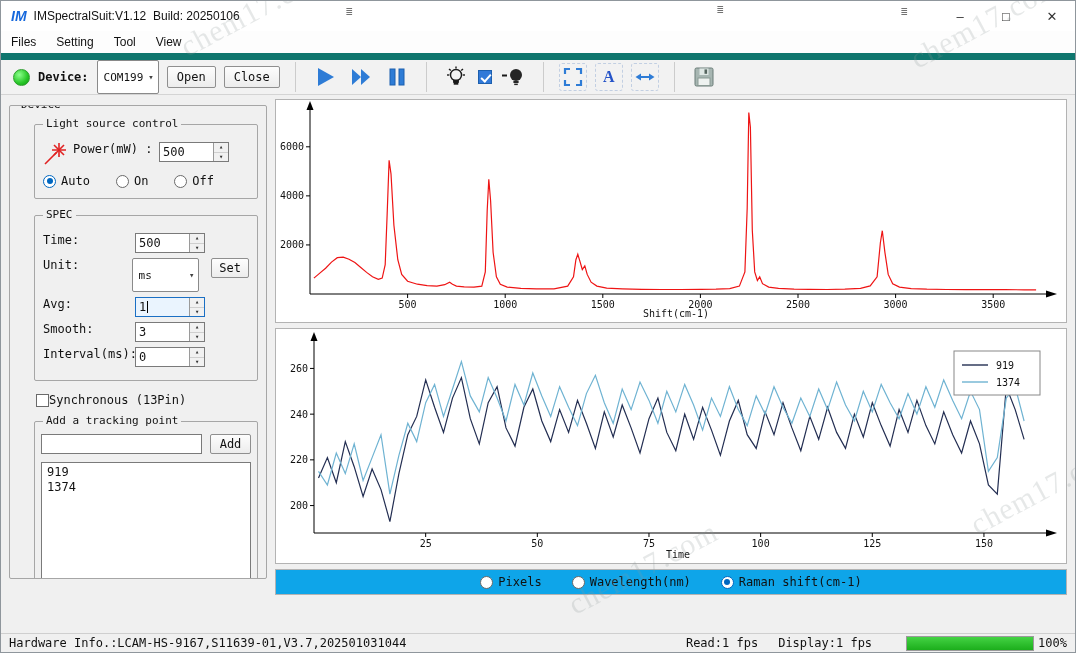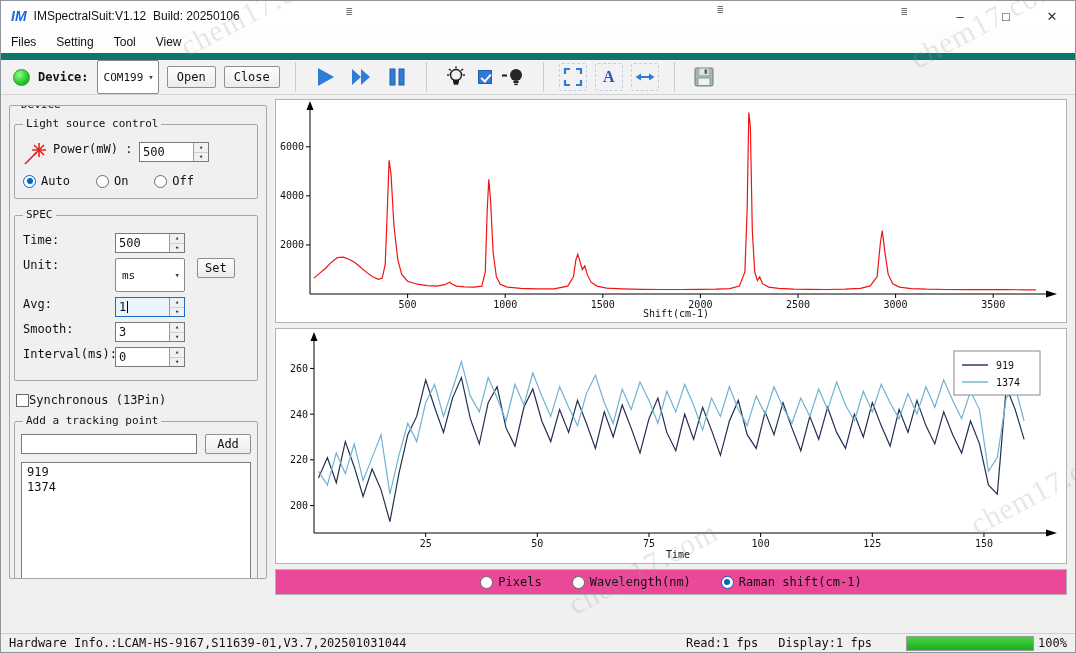--- a/index.html
+++ b/index.html
@@ -32,21 +32,21 @@
   .sep{width:1px;height:30px;background:#cccccc;margin:0 7px;flex:0 0 auto;}
   .tbicon{width:28px;height:28px;display:flex;align-items:center;justify-content:center;border:1px solid transparent;border-radius:3px;}
   .tbicon.boxed{border:1px dashed #c2cfe2;}
   .font-a{font-family:"Liberation Serif",serif;font-weight:bold;font-size:16px;color:#2553c8;}
 
   
   .main{flex:1 1 auto;display:flex;padding:4px 8px 0 8px;gap:8px;min-height:0;}
   .left-panel{width:258px;flex:0 0 auto;}
   .groupbox{position:relative;border:1px solid #a6a6a6;border-radius:2px;}
   .gb-label{position:absolute;top:-8px;left:8px;background:#f0f0f0;padding:0 3px;font-size:11px;line-height:14px;}
-  .device-panel{height:474px;margin-top:6px;padding:14px 8px 8px 4px;overflow:hidden;}
+  .device-panel{height:474px;margin-top:6px;padding:14px 8px 8px 24px;overflow:hidden;}
   .subgroup{padding:12px 6px 8px 6px;}
   .lsc{margin-top:4px;}
   .specgrp{margin-top:16px;}
   .trkgrp{margin-top:14px;}
 
   .fieldrow{display:flex;margin:5px 2px;}
   .flabel{width:92px;font-size:12px;}
   .spin-input{display:flex;width:70px;height:20px;border:1px solid #7a7a7a;background:#fff;}
   .spin-input .val{flex:1;padding:2px 3px;font-size:12px;white-space:nowrap;overflow:hidden;}
   .spin-input.focused{border:1px solid #1a6fc4;background:#eaf4fe;}
@@ -69,21 +69,21 @@
   .trk-addrow{display:flex;align-items:center;gap:8px;}
   .trk-input{flex:1;height:20px;border:1px solid #7a7a7a;background:#fff;font-family:inherit;font-size:12px;padding:0 3px;}
   .listbox{height:122px;border:1px solid #7a7a7a;background:#fff;margin-top:8px;padding:2px 5px;overflow:hidden;}
   .listbox .item{font-size:12px;line-height:15px;}
 
   
   .charts{flex:1 1 auto;display:flex;flex-direction:column;gap:5px;min-width:0;}
   .chart-box{background:#fff;border:1px solid #b3b3b3;position:relative;overflow:hidden;}
   #chart-top{height:224px;}
   #chart-bottom{height:236px;}
-  .axis-bar{height:26px;background:#ec4899;border:1px solid #b3b3b3;display:flex;align-items:center;justify-content:center;gap:30px;}
+  .axis-bar{height:26px;background:#0ea5e9;border:1px solid #b3b3b3;display:flex;align-items:center;justify-content:center;gap:30px;}
 
   
   .statusbar{height:19px;flex:0 0 auto;margin-top:auto;border-top:1px solid #cfcfcf;background:#f0f0f0;display:flex;align-items:center;padding:0 8px;}
   .statusbar .hw{white-space:pre;}
   .sb-right{margin-left:auto;display:flex;align-items:center;padding-left:28px;}
   .sb-read{margin-right:20px;}
   .sb-display{margin-right:34px;}
   .progress{width:128px;height:15px;border:1px solid #9a9a9a;background:#fff;margin-right:4px;}
   .progress-fill{height:100%;background:linear-gradient(#44d344,#1cae1c);}
 </style>

